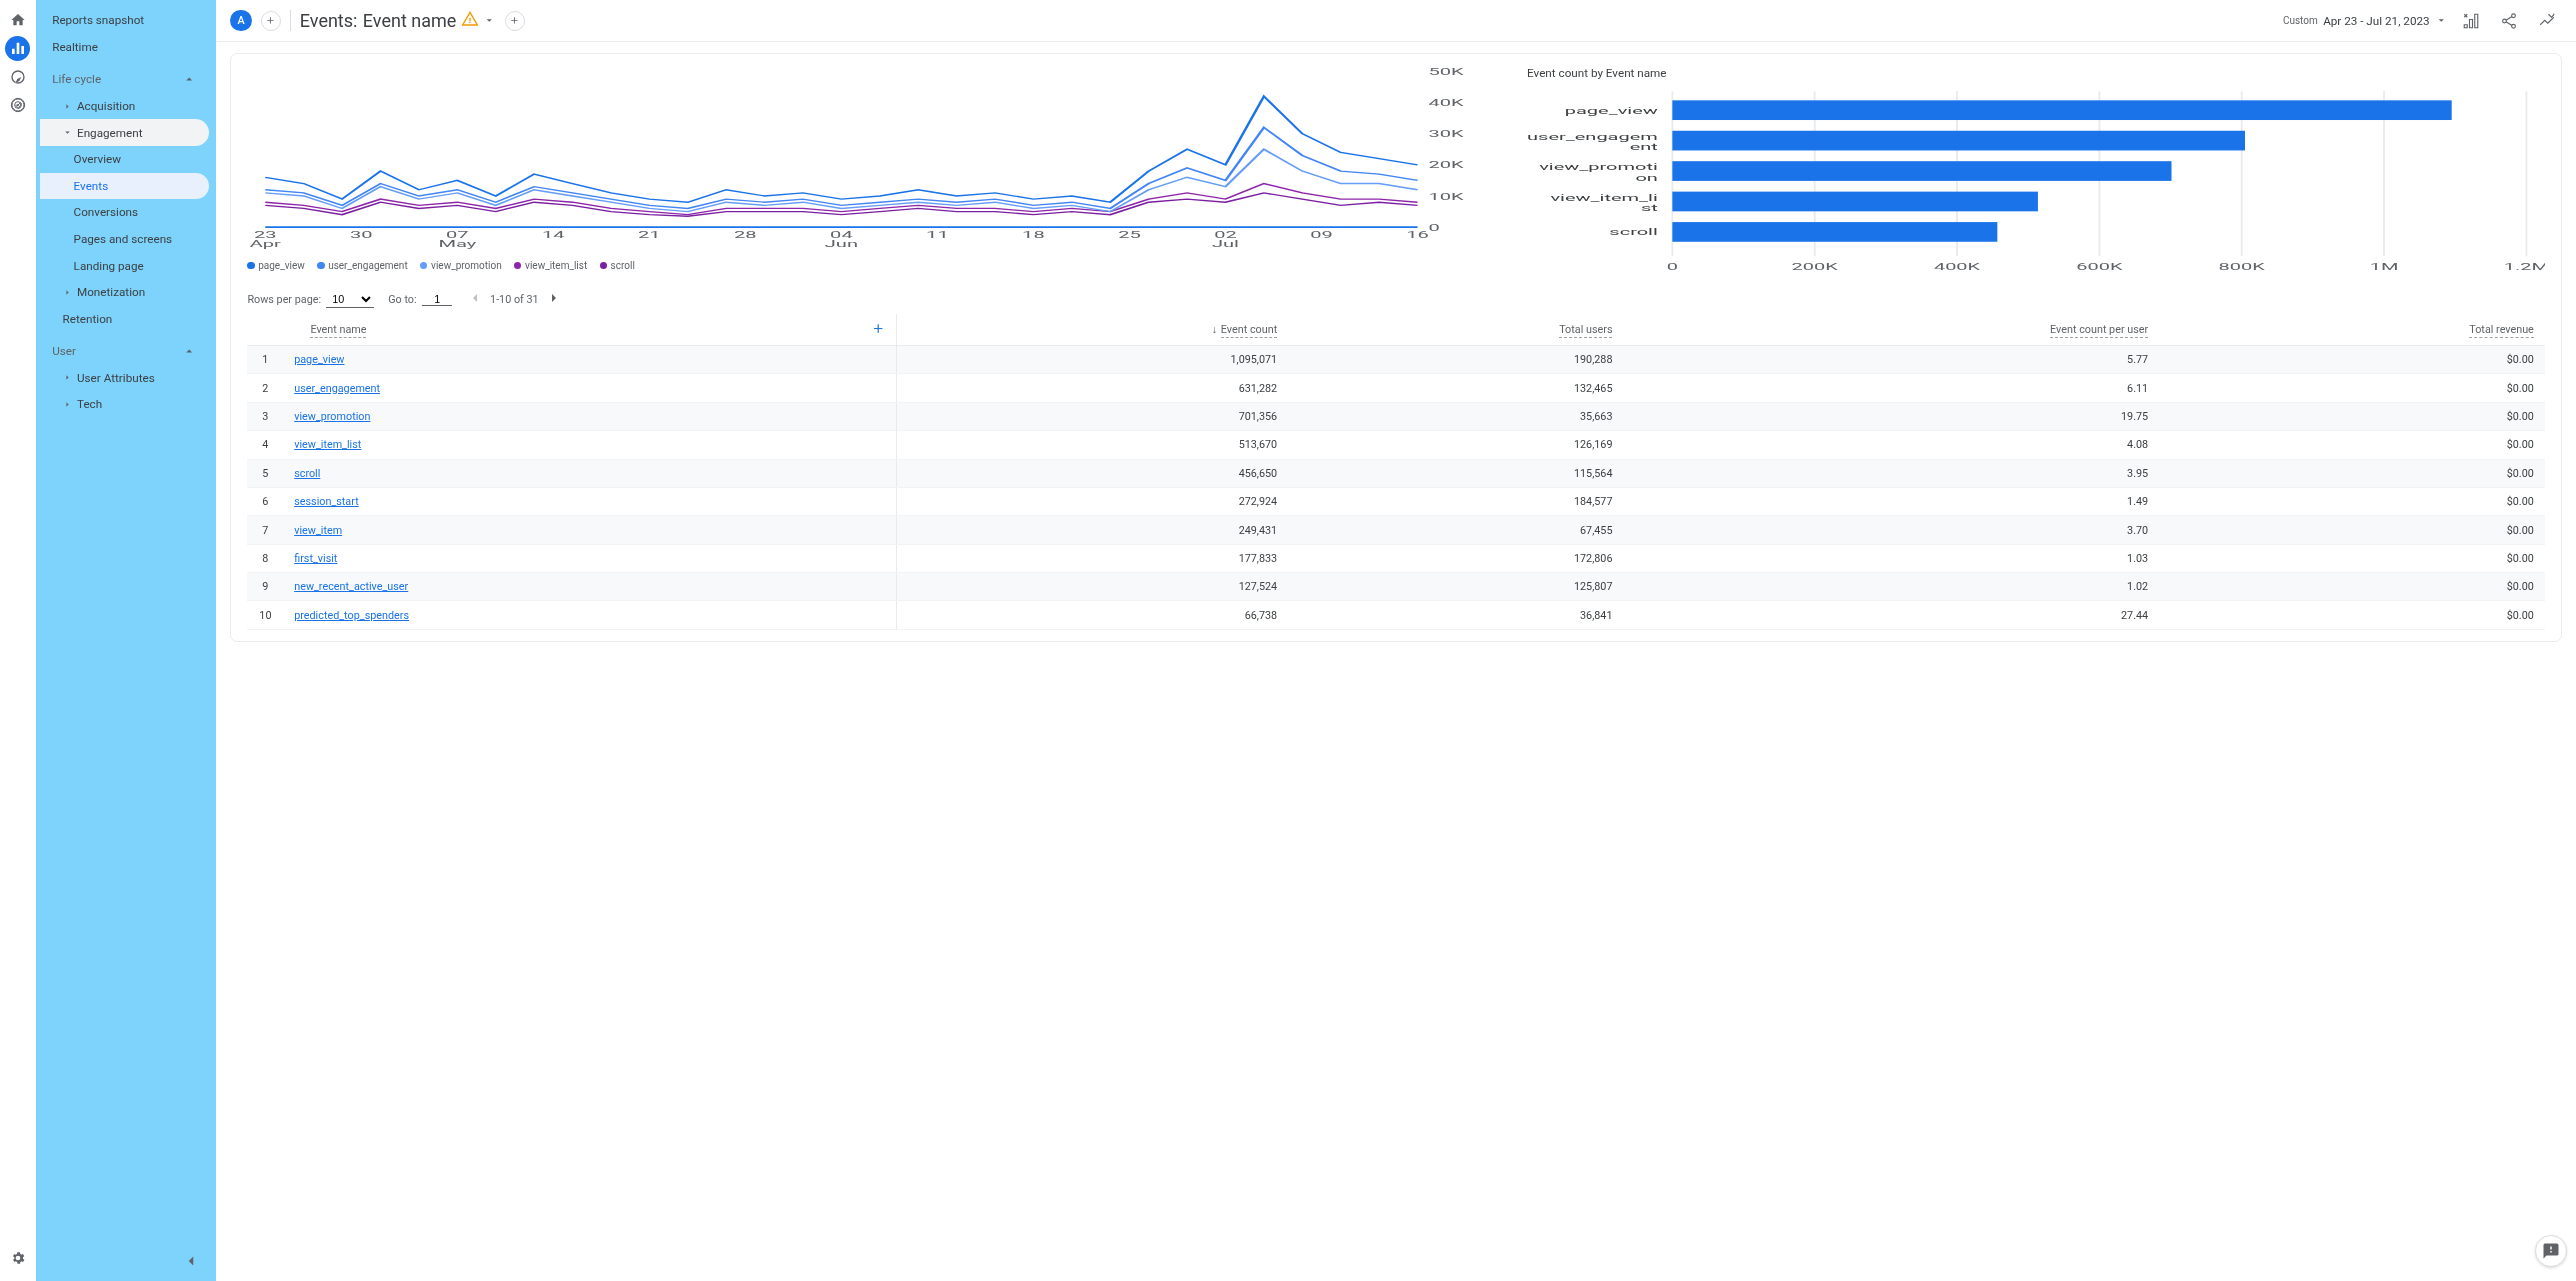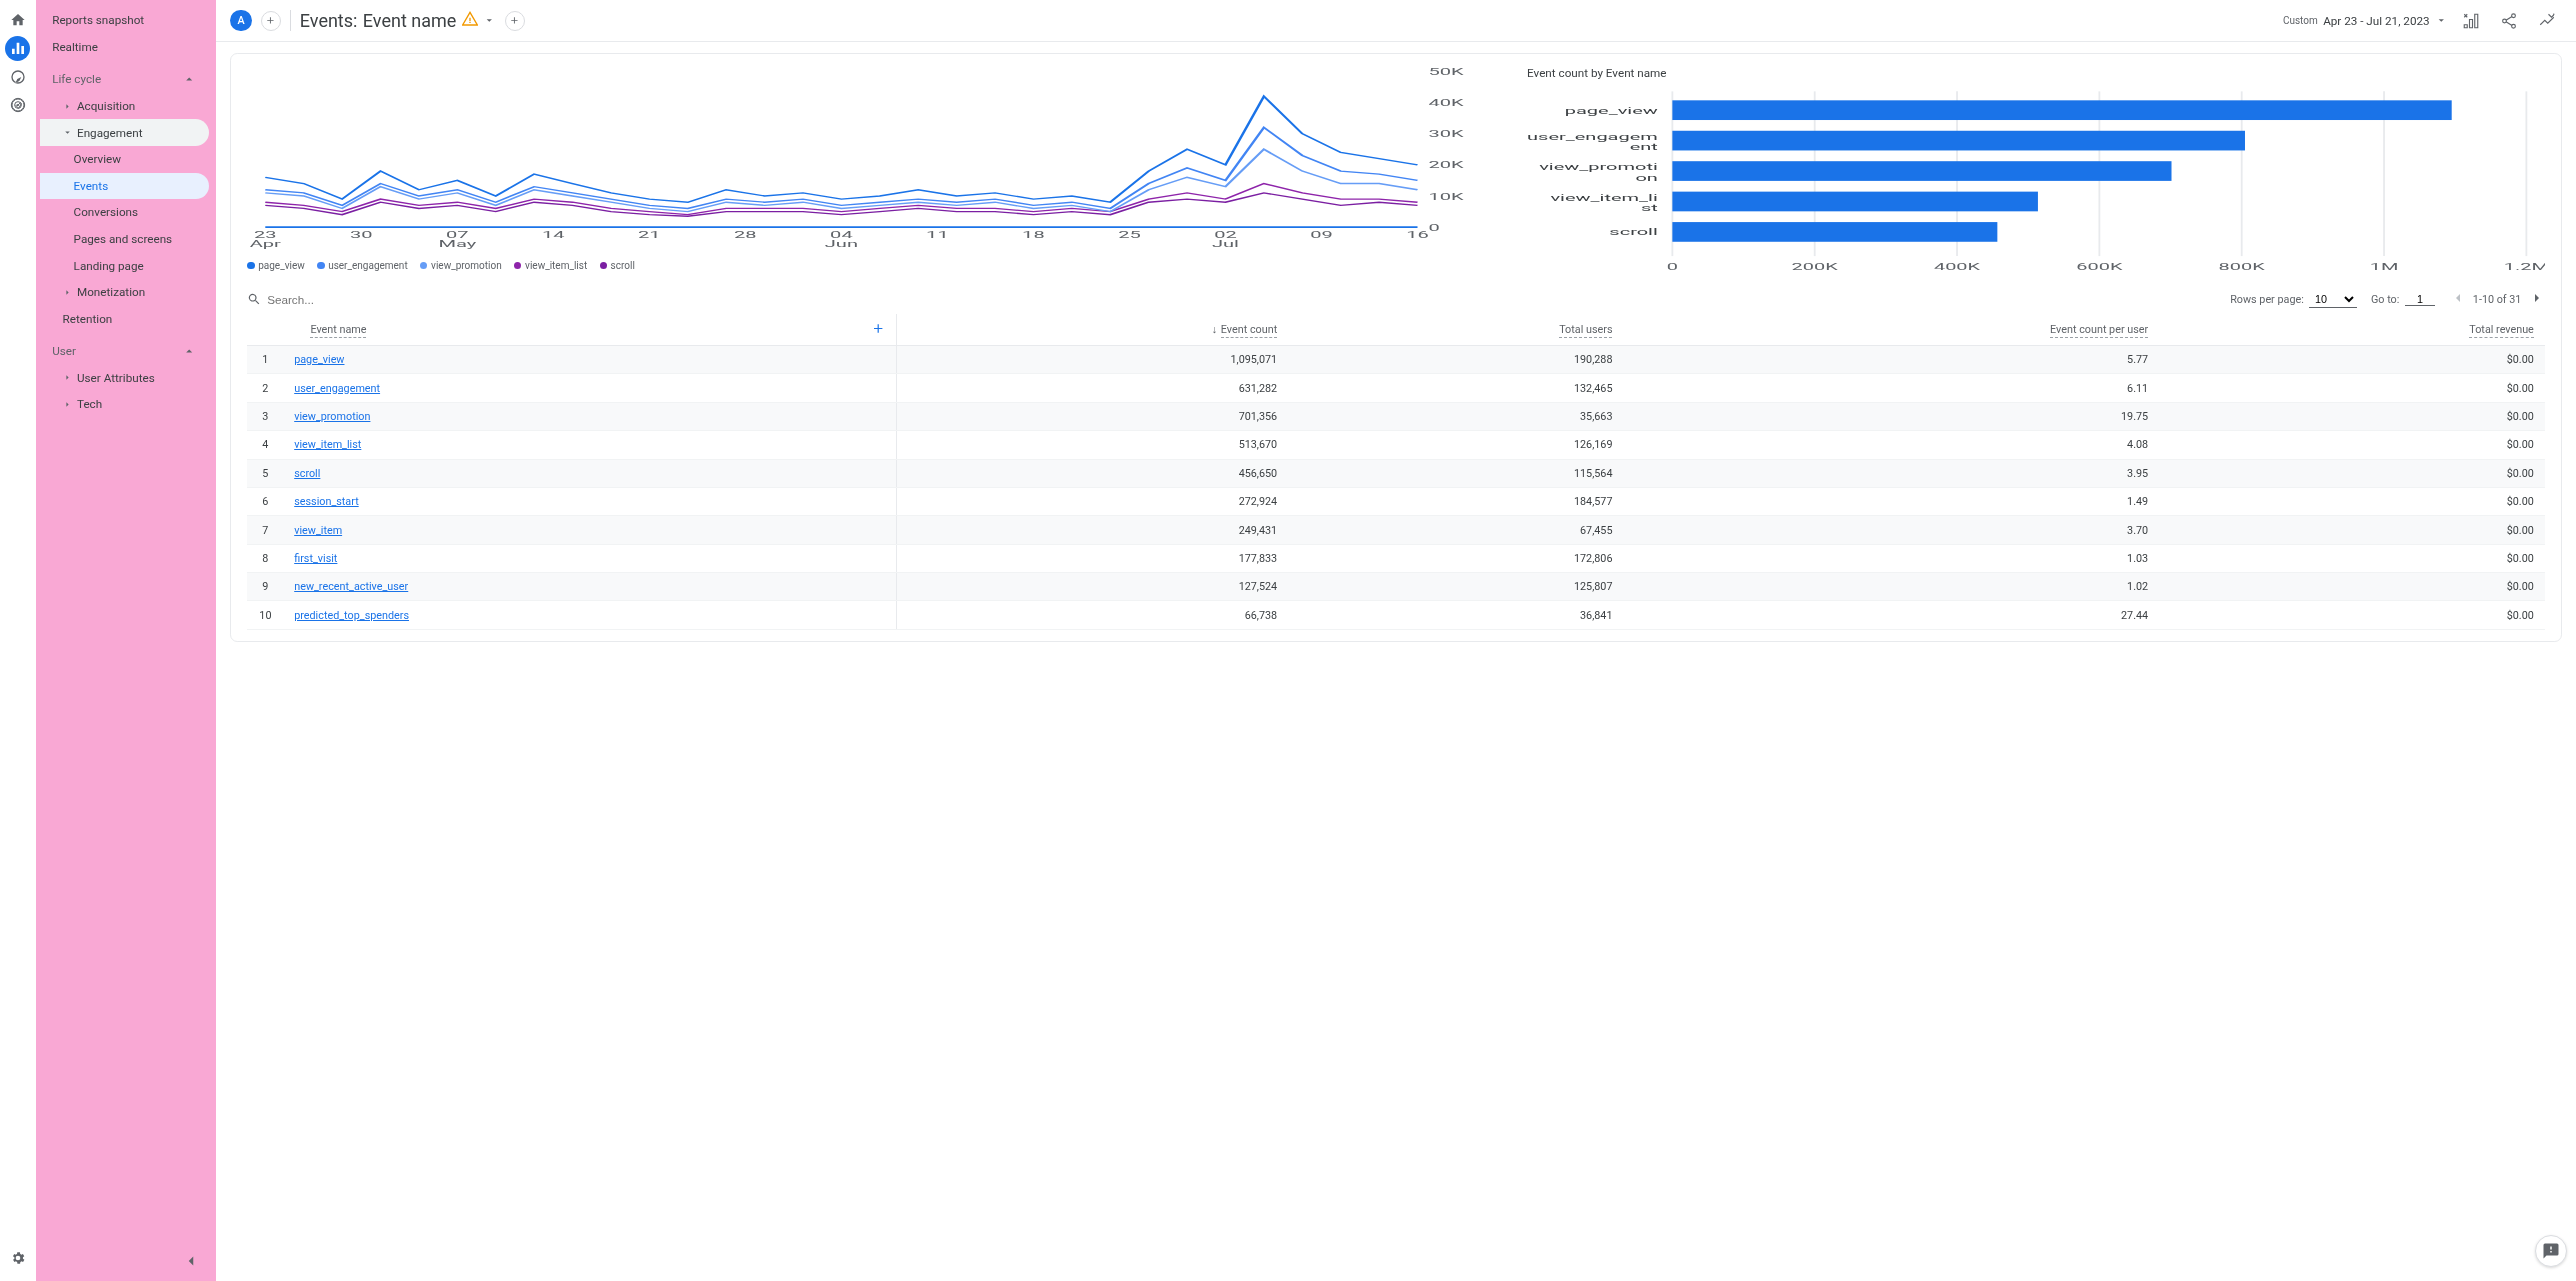--- a/index.html
+++ b/index.html
@@ -9,21 +9,21 @@
 
 .icon-rail { width: 36px; background: #fff; display: flex; flex-direction: column; align-items: center; padding-top: 7.2px; gap: 3.6px; border-right: 0.9px solid #fff; }
 .icon-rail .rail-item { width: 25px; height: 25px; display: flex; align-items: center; justify-content: center; border-radius: 50%; cursor: pointer; }
 .icon-rail .rail-item.active { background: #1a73e8; }
 .icon-rail .rail-item svg { width: 16px; height: 16px; fill: #5f6368; }
 .icon-rail .rail-item.active svg { fill: #fff; }
 .icon-rail .spacer { flex: 1; }
 .icon-rail .settings { margin-bottom: 10.8px; }
 
 
-.sidebar { width: 180px; background: #f9a8d4; padding: 7.2px 7.2px 7.2px 3.6px; font-size: 11.7px; display:flex; flex-direction:column; position:relative; }
+.sidebar { width: 180px; background: #7dd3fc; padding: 7.2px 7.2px 7.2px 3.6px; font-size: 11.7px; display:flex; flex-direction:column; position:relative; }
 .sidebar .sb-item { padding: 6.3px 9px 6.3px 12.6px; cursor: pointer; border-radius: 0 14.4px 14.4px 0; color:#3c4043; display:flex; align-items:center; }
 .sidebar .sb-item.indent1 { padding-left: 23px; }
 .sidebar .sb-item.indent2 { padding-left: 34px; }
 .sidebar .sb-item.section { color:#5f6368; font-weight:400; justify-content:space-between; padding-right:12.6px; }
 .sidebar .sb-item.selected { background:#e8f0fe; color:#1a73e8; }
 .sidebar .sb-item.open-bg { background:#f1f3f4; }
 .sidebar .sb-item .caret { width:9px; height:9px; margin-right:5.4px; fill:#5f6368; flex-shrink:0; }
 .sidebar .chev { width:14.4px;height:14.4px; fill:#5f6368; }
 .sidebar .collapse-btn { position:absolute; bottom:9px; right:14.4px; width:21.5px;height:21.5px; display:flex;align-items:center;justify-content:center; cursor:pointer;}
 .sidebar .collapse-btn svg{width:18px;height:18px;fill:#5f6368;}
@@ -369,26 +369,20 @@
                   <text class="bar-cat" x="72" y="128" text-anchor="end">view_item_li</text>
                   <text class="bar-cat" x="72" y="140" text-anchor="end">st</text>
                   <rect x="80" y="152" width="178.85458333333332" height="22" fill="#1a73e8"></rect>
                   <text class="bar-cat" x="72" y="167" text-anchor="end">scroll</text>
                 </svg>
             </div>
           </div>
         </div>
 
         <div class="tbl-controls">
-          <div class="search">
-            <svg viewBox="0 0 24 24">
-                <path d="M15.5 14h-.8l-.3-.3a6.5 6.5 0 10-.7.7l.3.3v.8l5 5 1.5-1.5zm-6 0a4.5 4.5 0 110-9 4.5 4.5 0 010 9z"></path>
-              </svg>
-            <input type="text" placeholder="Search..." style="">
-          </div>
           <div class="rpp">
             <span>Rows per page:</span>
             <select><option>10</option></select>
           </div>
           <div class="rpp goto">
             <span>Go to:</span>
             <input type="text" value="1" style="">
           </div>
           <div class="pager">
             <span class="disabled"><svg viewBox="0 0 24 24">

